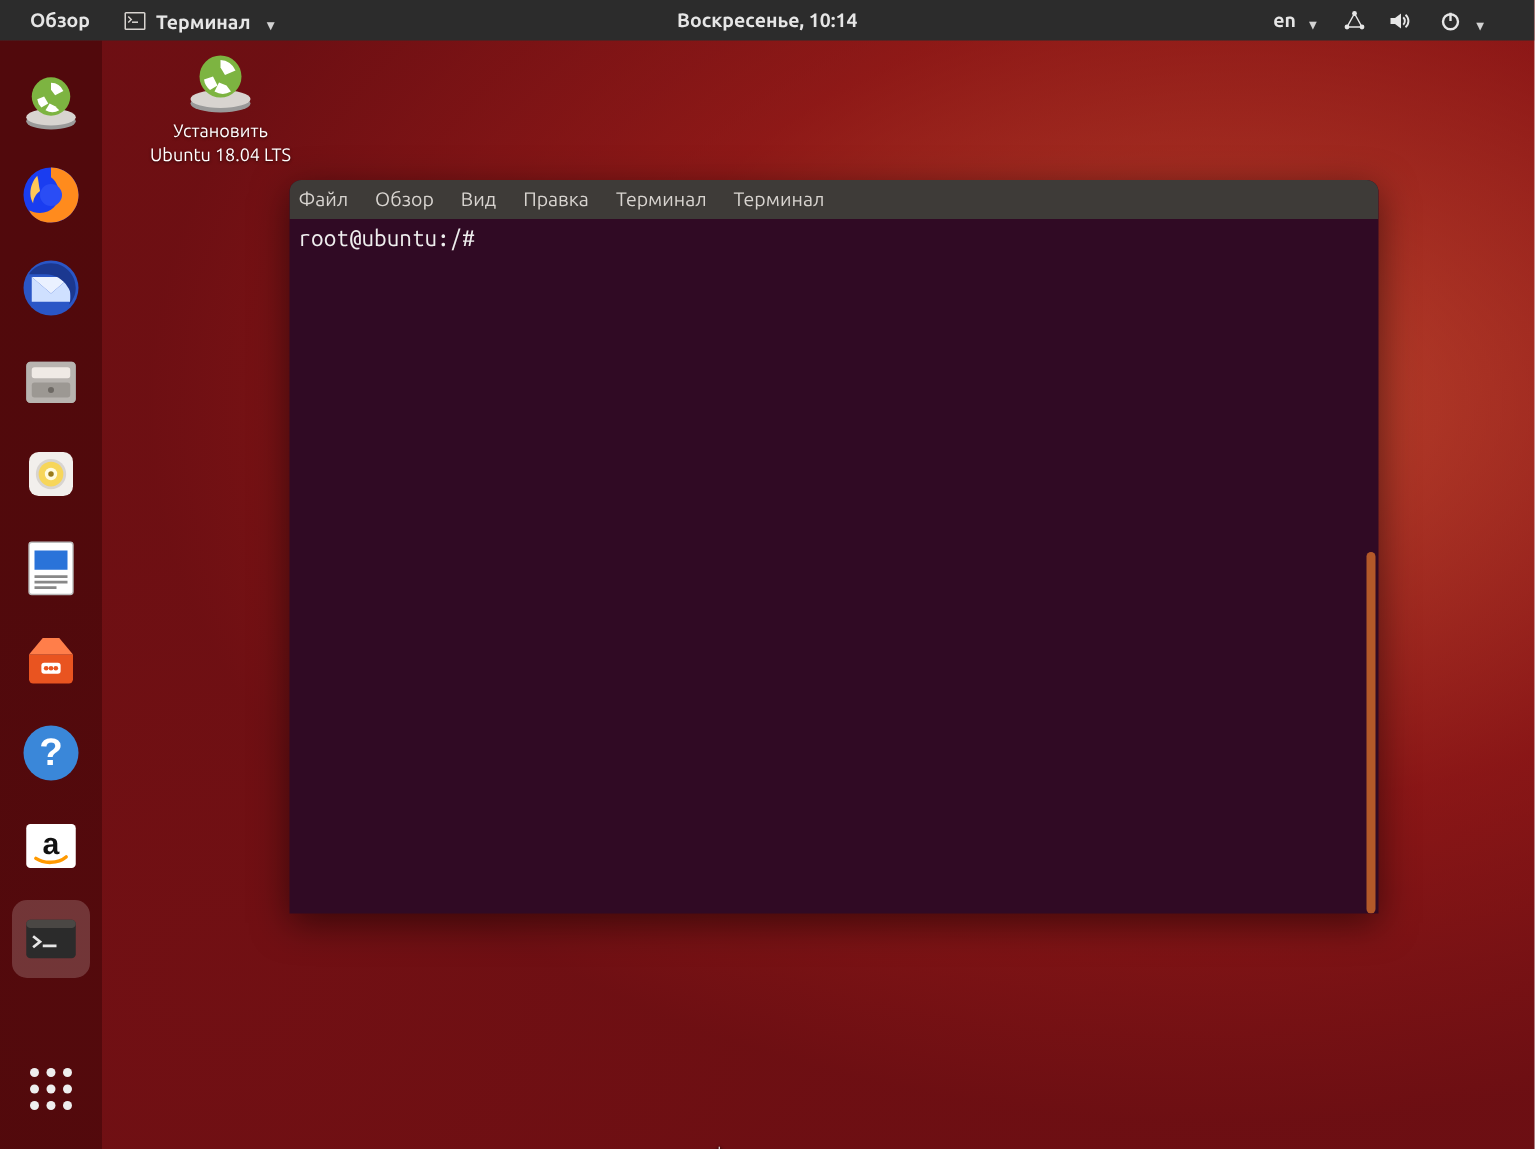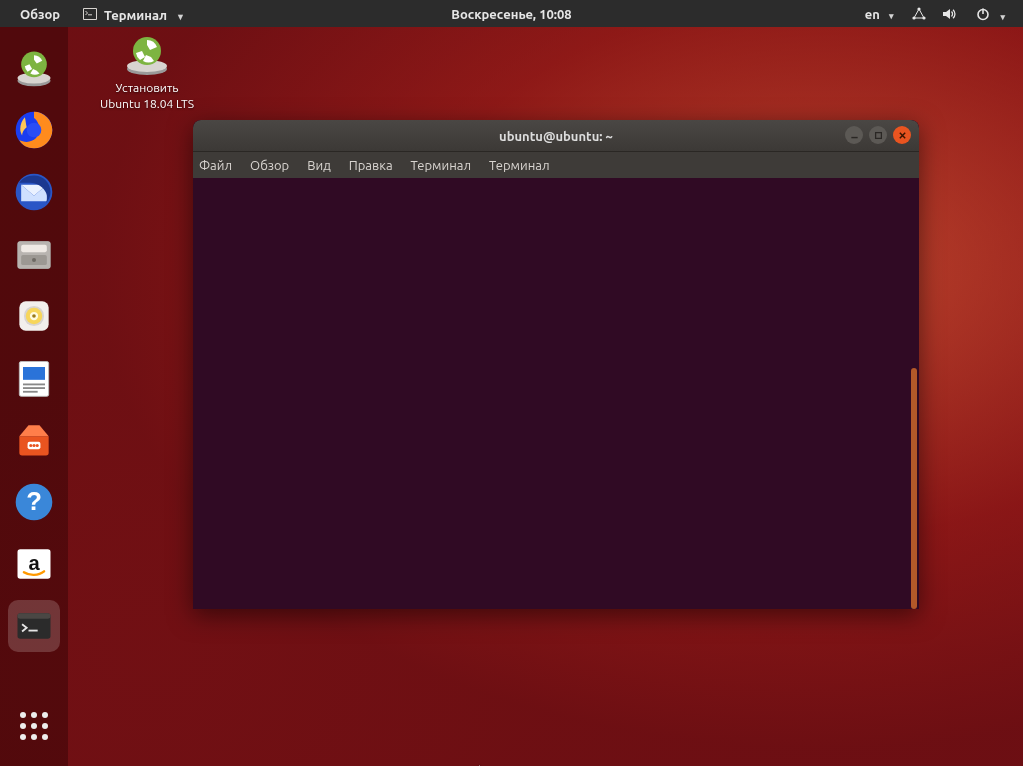--- a/index.html
+++ b/index.html
@@ -18,21 +18,21 @@
 
 .top-panel {
   position: absolute; top: 0; left: 0; right: 0; height: 27px;
   background: #2c2c2c;
   display: flex; align-items: center;
   color: #e6e6e6; font-size: 13px; font-weight: bold;
   z-index: 20;
 }
 .top-panel .left-cluster { display: flex; align-items: center; gap: 4px; padding-left: 16px; }
 .top-panel .center-cluster { position: absolute; left: 50%; transform: translateX(-50%); }
-.top-panel .right-cluster { margin-left: auto; display: flex; align-items: center; gap: 14px; padding-right: 14px; }
+.top-panel .right-cluster { margin-left: auto; display: flex; align-items: center; gap: 14px; padding-right: 30px; }
 .top-panel .topbtn { padding: 0 4px; cursor: pointer; display: flex; align-items: flex-end; gap: 6px; }
 .dropdown-arrow { font-size: 9px; margin-left: 3px; opacity: 0.9; }
 .panel-icon { width: 16px; height: 16px; display: inline-flex; align-items: center; justify-content: center; }
 .panel-icon svg { width: 16px; height: 16px; }
 
 
 .dock {
   position: absolute; left: 0; top: 27px; bottom: 0; width: 68px;
   background: rgba(30, 0, 0, 0.35);
   display: flex; flex-direction: column; align-items: center;
@@ -115,21 +115,21 @@
               <path d="M3.5 5 L5.5 7 L3.5 9" stroke="#d8d4d0" stroke-width="1" fill="none"></path>
               <rect x="6" y="8.3" width="4" height="1" fill="#d8d4d0"></rect>
             </svg>
         </span>
         <span>Терминал</span>
         <span class="dropdown-arrow">▼</span>
       </div>
     </div>
     <div class="center-cluster">
       <div class="topbtn">
-        <span>Воскресенье, 10:08</span>
+        <span>Воскресенье, 10:14</span>
       </div>
     </div>
     <div class="right-cluster">
       <div class="topbtn">
         <span>en</span>
         <span class="dropdown-arrow">▾</span>
       </div>
       <span class="panel-icon">
         <svg viewBox="0 0 16 16" fill="#e6e6e6">
             <circle cx="8" cy="3" r="1.6"></circle>
@@ -268,49 +268,30 @@
             <path d="M25 6a11 11 0 0 1 10 7l-7 3-3-5z" fill="#fff"></path>
             <path d="M14 19l6-2 3 6-5 3a11 11 0 0 1-4-7z" fill="#fff"></path>
             <path d="M32 27a11 11 0 0 1-11 0l3-6 5 2z" fill="#fff"></path>
           </svg>
       </div>
       <div class="di-label">Установить Ubuntu 18.04 LTS</div>
     </div>
   </div>
 
   <div class="terminal">
-    <div class="term-titlebar">
-      <div class="term-title">ubuntu@ubuntu: ~</div>
-      <div class="term-controls">
-        <div class="ctl min">
-          <svg viewBox="0 0 10 10">
-              <rect x="1.5" y="6.5" width="7" height="1.6" fill="#2a2724"></rect>
-            </svg>
-        </div>
-        <div class="ctl max">
-          <svg viewBox="0 0 10 10">
-              <rect x="1.8" y="1.8" width="6.4" height="6.4" fill="none" stroke="#2a2724" stroke-width="1.4"></rect>
-            </svg>
-        </div>
-        <div class="ctl close">
-          <svg viewBox="0 0 10 10">
-              <path d="M2 2l6 6M8 2l-6 6" stroke="#3a1400" stroke-width="1.6"></path>
-            </svg>
-        </div>
-      </div>
-    </div>
     <div class="term-menubar">
       <span class="mitem">Файл</span>
       <span class="mitem">Обзор</span>
       <span class="mitem">Вид</span>
       <span class="mitem">Правка</span>
       <span class="mitem">Терминал</span>
       <span class="mitem">Терминал</span>
     </div>
     <div class="term-body">
+      <div class="line"><span class="cmd">root@ubuntu:/#</span></div>
     </div>
     <div class="term-scrollbar">
       <div class="thumb"></div>
     </div>
   </div>
 
   <div class="mouse-cursor">⌖</div>
 </div>
 
 </body></html>

